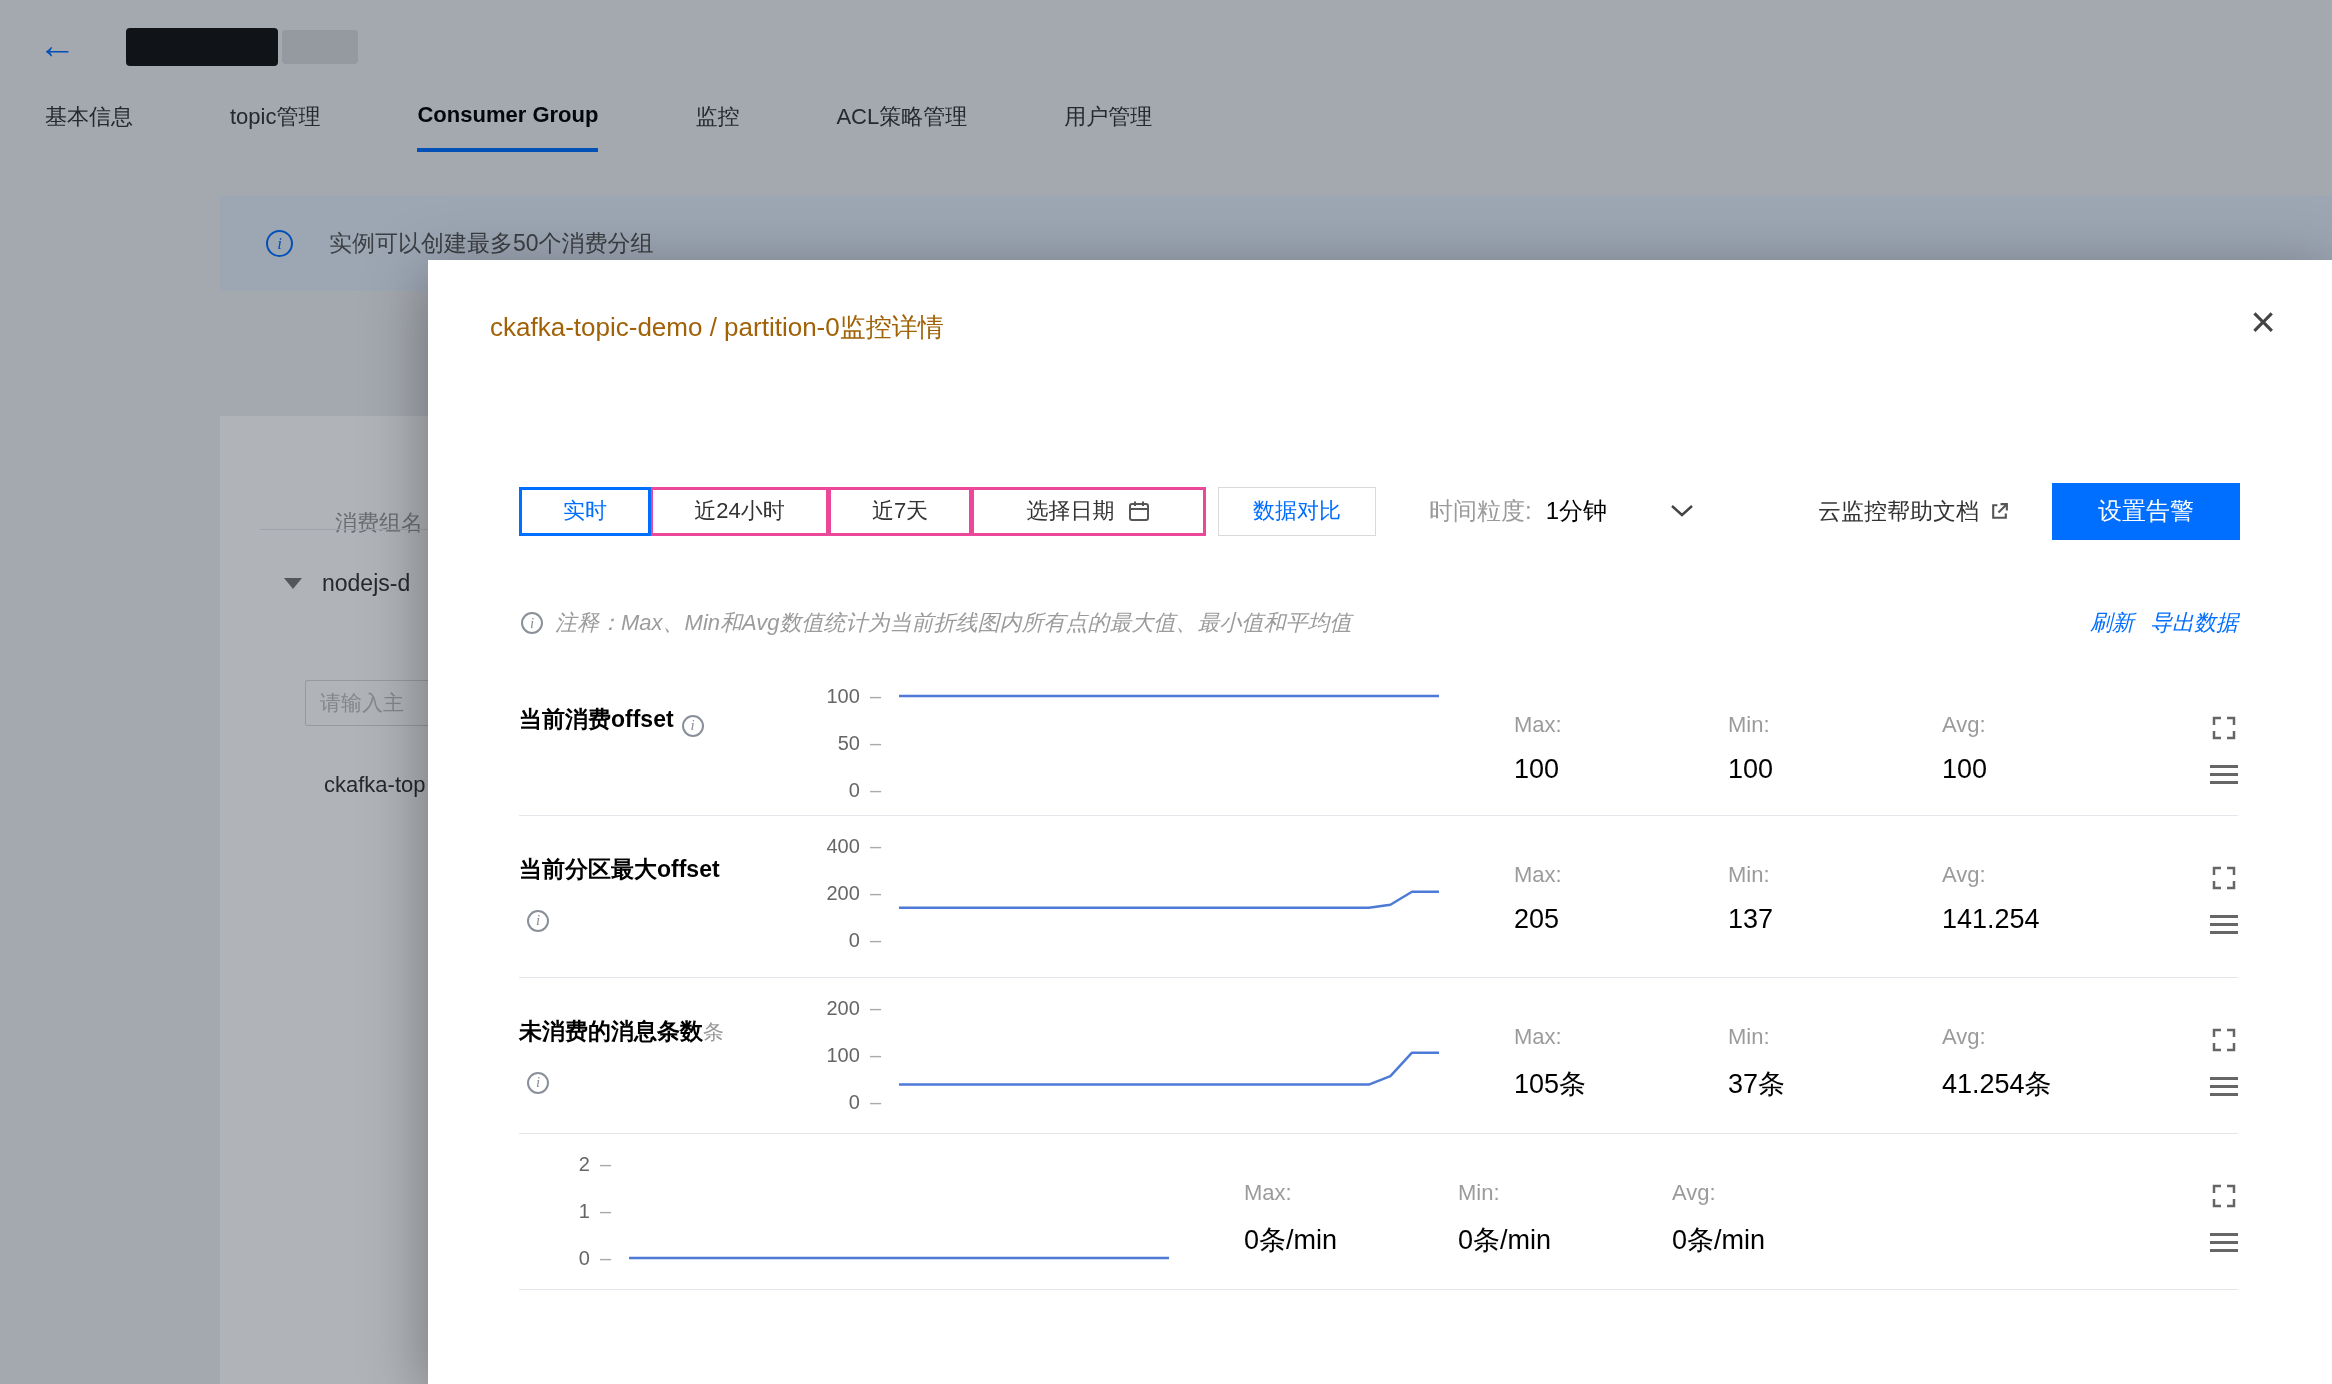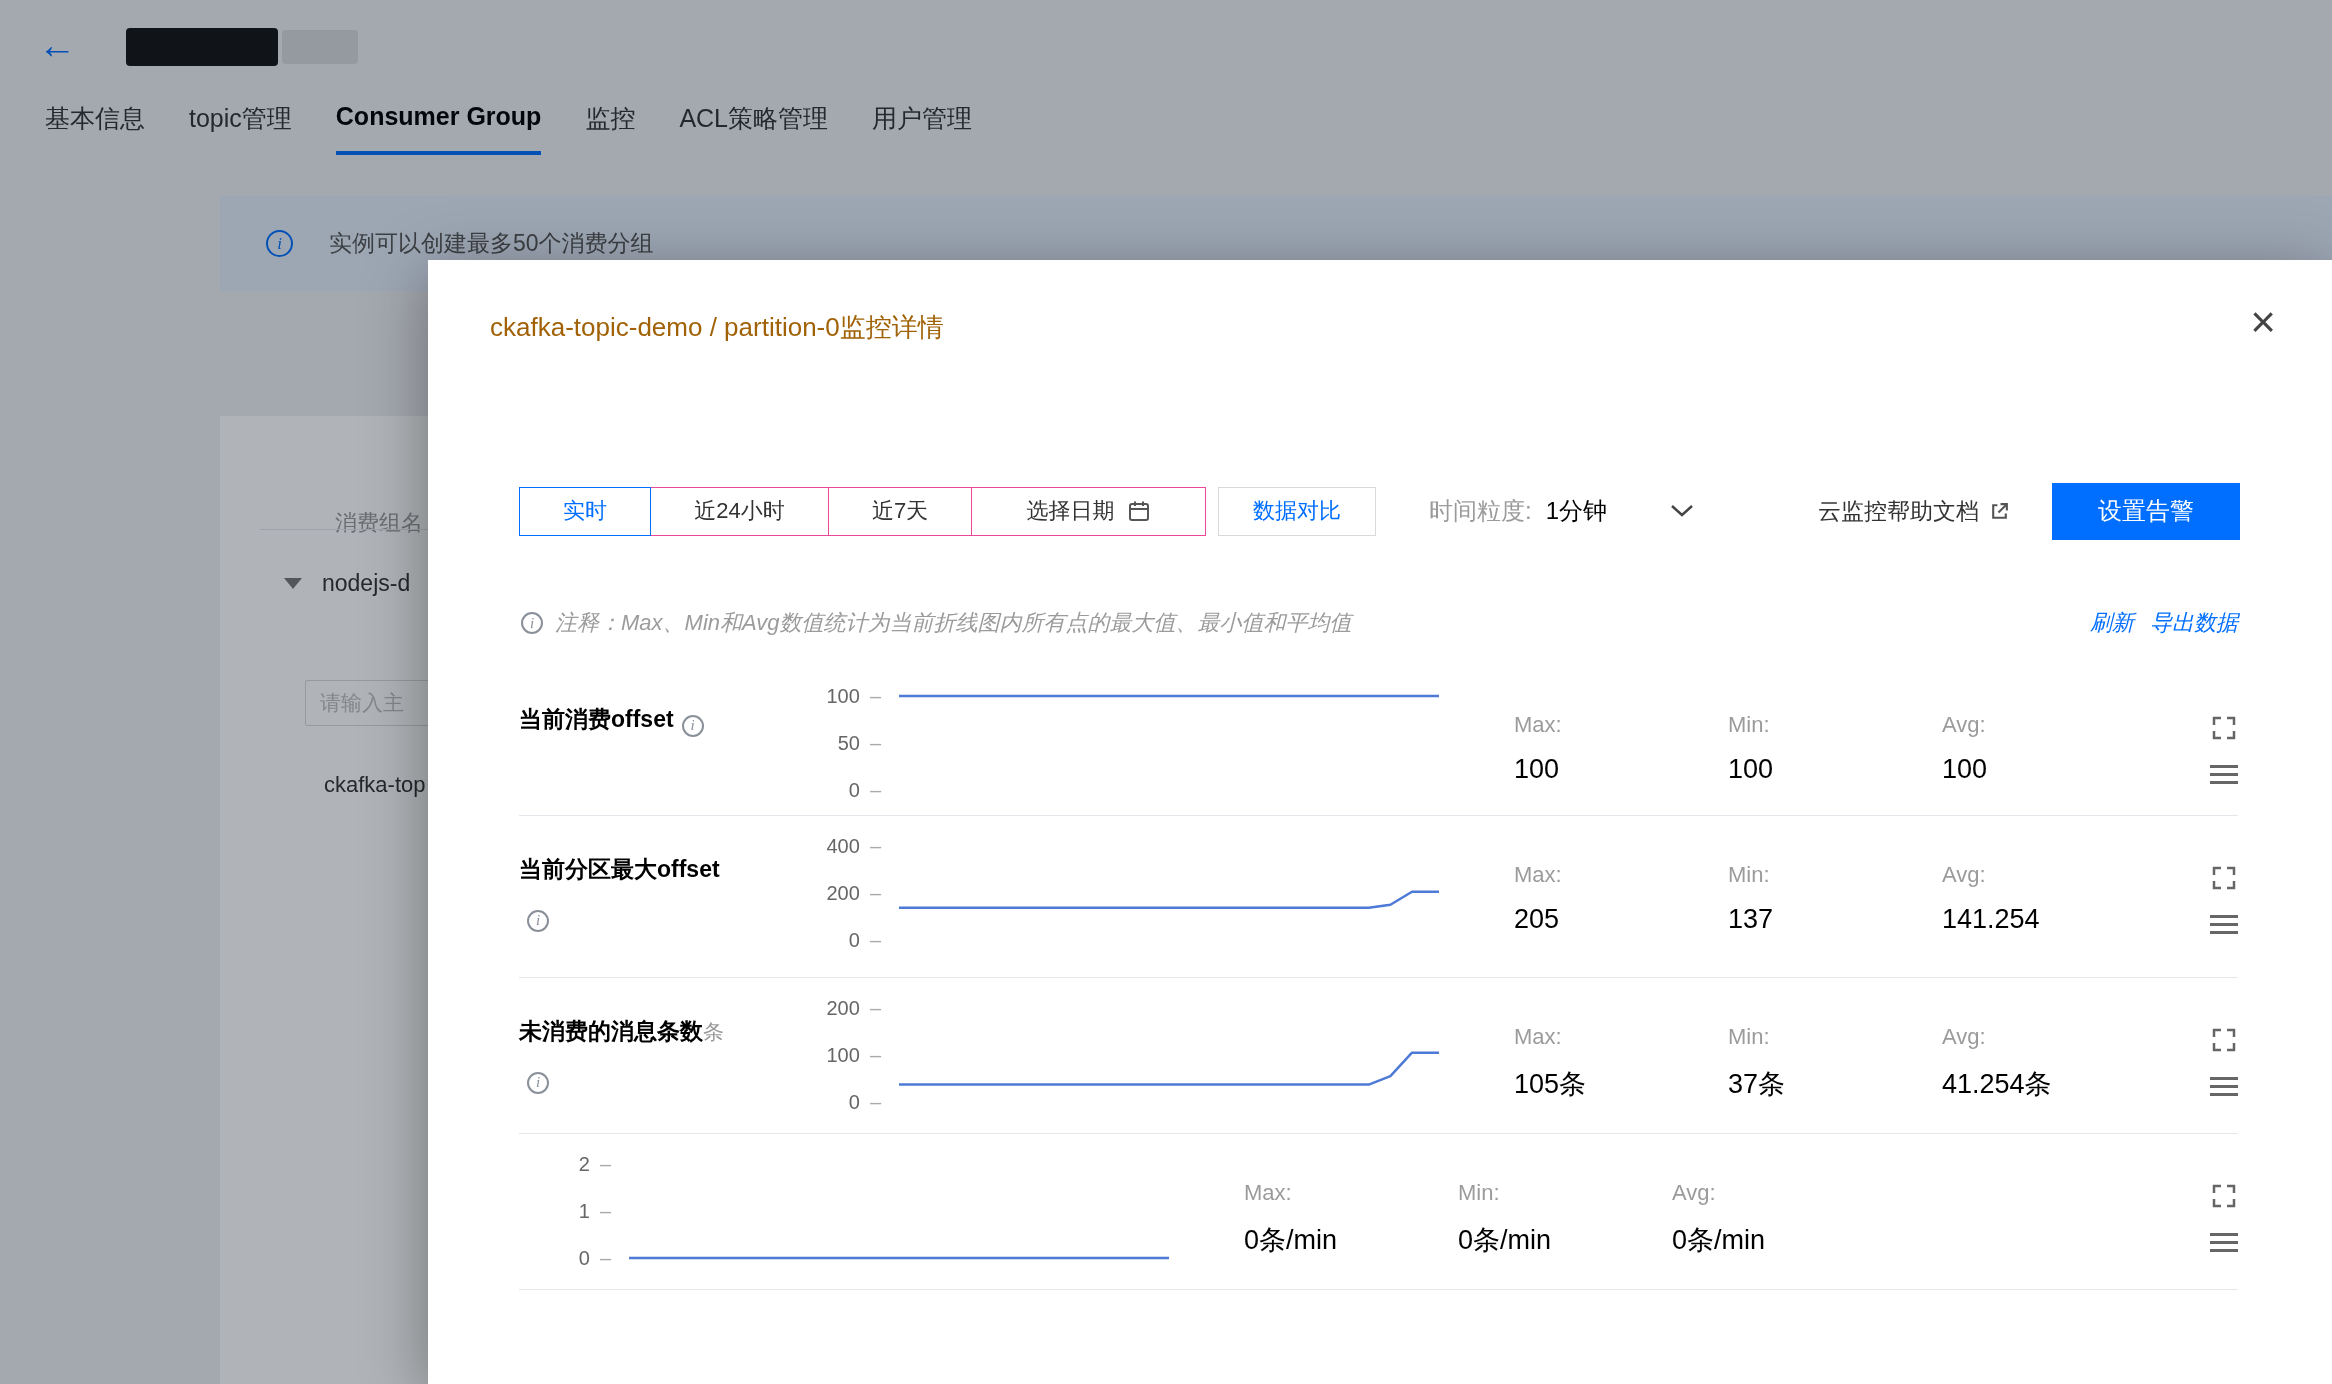--- a/index.html
+++ b/index.html
@@ -4,21 +4,21 @@
 <style>
   * { margin:0; padding:0; box-sizing:border-box; }
   body { font-family:"Liberation Sans","DejaVu Sans",sans-serif; }
   .screen { position:relative; width:2332px; height:1384px; background:#edeff4; overflow:hidden; }
 
   
   .back-arrow { position:absolute; left:38px; top:26px; color:#006eff; font-size:38px; line-height:1; cursor:pointer; }
   .redact-dark { position:absolute; left:126px; top:28px; width:152px; height:38px; background:#141414; border-radius:4px; }
   .redact-light { position:absolute; left:282px; top:30px; width:76px; height:34px; background:#d7d9de; border-radius:4px; }
 
-  .tabs { position:absolute; left:45px; top:102px; display:flex; gap:44px; font-size:25px; color:#333; }
+  .tabs { position:absolute; left:45px; top:102px; display:flex; gap:97px; font-size:22px; color:#333; }
   .tab { padding-bottom:20px; cursor:pointer; }
   .tab.active { font-weight:bold; color:#000; border-bottom:4px solid #006eff; }
 
   .banner { position:absolute; left:220px; top:196px; right:0; height:95px; background:#e3eefb; display:flex; align-items:center; }
   .banner-text { margin-left:36px; color:#555; font-size:23px; }
 
   .side-card { position:absolute; left:220px; top:416px; width:660px; bottom:0; background:#ffffff; }
   .group-label { position:absolute; left:115px; top:60px; color:#999; font-size:22px;margin-top:32px; }
   .side-divider { position:absolute; left:40px; right:0; top:113px; height:1px; background:#e5e7ea; }
   .group-row { position:absolute; left:64px; top:154px; display:flex; align-items:center; gap:20px; font-size:23px; color:#333; }
@@ -31,21 +31,21 @@
   
   .overlay { position:absolute; inset:0; background:rgba(10,18,32,0.32); z-index:10; }
 
   
   .modal { position:absolute; left:428px; top:260px; right:0; bottom:0; background:#fff; z-index:20; box-shadow:0 12px 60px rgba(0,0,0,0.35); }
   .modal-title { position:absolute; left:62px; top:50px; font-size:26px; font-weight:normal; color:#a16207; }
   .modal-close { position:absolute; right:56px; top:40px; font-size:44px; font-weight:300; color:#444; line-height:1; cursor:pointer; }
 
   .controls { position:absolute; left:91px; right:92px; top:220px; height:62px; display:flex; align-items:center; }
   .range-group { display:flex; height:49px; }
-  .range-btn { display:flex; align-items:center; justify-content:center; gap:12px; border:1px solid #ec4899; margin-left:-1px; background:#fff; font-size:22px; color:#333; cursor:pointer; position:relative; }
+  .range-btn { display:flex; align-items:center; justify-content:center; gap:12px; border:3px solid #ec4899; margin-left:-1px; background:#fff; font-size:22px; color:#333; cursor:pointer; position:relative; }
   .range-btn:first-child { margin-left:0; }
   .range-btn.selected { border-color:#006eff; color:#006eff; z-index:2; }
   .w-a{width:132px} .w-b{width:179px} .w-c{width:144px} .w-d{width:235px}
   .compare-btn { margin-left:12px; width:158px; height:49px; border:1px solid #d9d9d9; background:#fff; color:#006eff; font-size:22px; display:flex; align-items:center; justify-content:center; cursor:pointer; }
   .granularity { margin-left:53px; display:flex; align-items:center; font-size:24px; cursor:pointer; }
   .gran-label { color:#9a9a9a; }
   .gran-value { color:#000; margin-left:14px; }
   .chevron { margin-left:62px; display:inline-flex; }
   .ctrl-spacer { flex:1; }
   .help-link { display:flex; align-items:center; gap:10px; font-size:23px; color:#333; cursor:pointer; }

